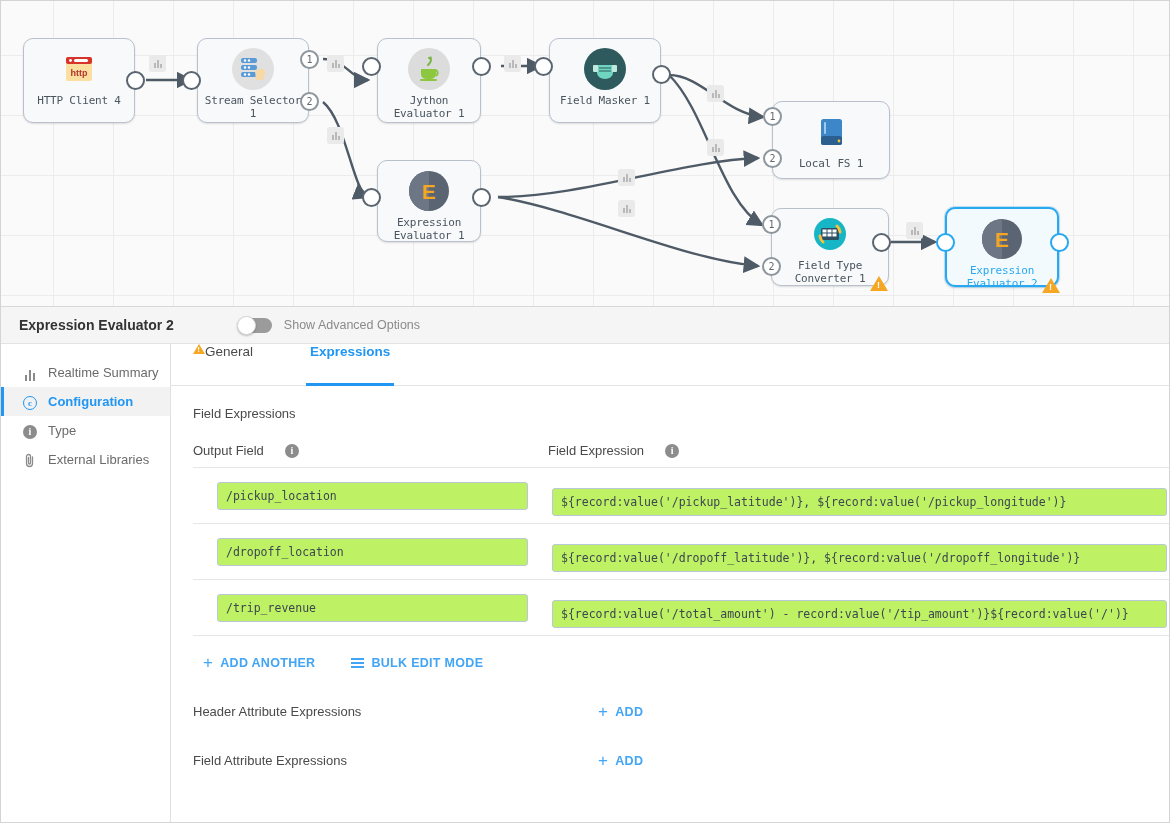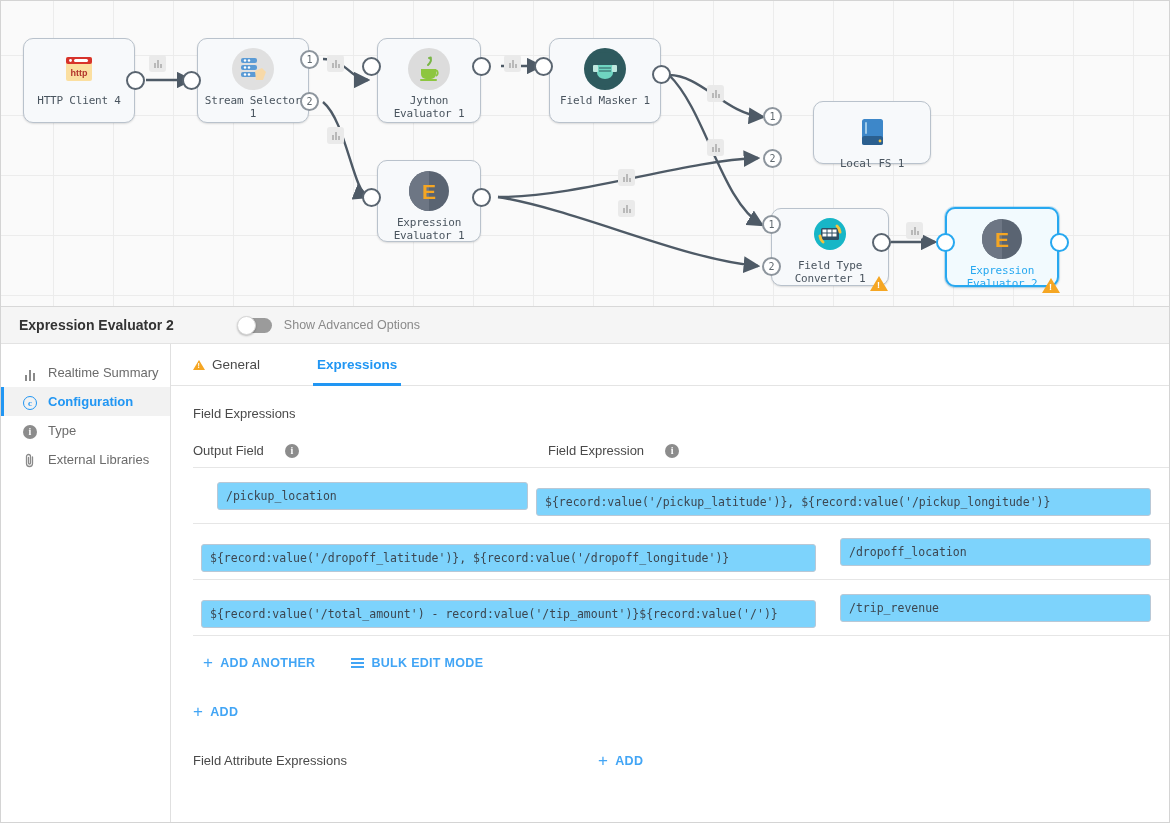--- a/index.html
+++ b/index.html
@@ -215,21 +215,21 @@
   
   #content { flex: 1; padding: 0; min-width: 0; }
   #tabs {
     height: 42px;
     display: flex; align-items: center;
     padding-left: 22px;
     border-bottom: 1px solid #e4e4e4;
     gap: 26px;
   }
   .tab {
-    height: 42px; display:flex; align-items:center; gap:7px;
+    height: 42px; display:flex; align-items:flex-start; 
     font-size: 13.5px; color:#4a4a4a; cursor:pointer;
     position: relative;
   }
   .tab.active { color:#2196f3; font-weight: bold; margin-left: 31px; }
   .tab.active::after {
     content:""; position:absolute; left:-4px; right:-4px; bottom:0;
     height:3px; background:#2196f3;
   }
   .tri-warn {
     width:0;height:0;border-left:6px solid transparent;border-right:6px solid transparent;
@@ -257,29 +257,29 @@
   .expr-row {
     display:flex; align-items:center;
     height: 56px;
     border-bottom: 1px solid #e6e6e6;
     width: 1126px;
   }
   .inp {
     height: 28px;
     border: 1px solid #b9c8d6;
     border-radius: 3px;
-    background:#7dd3fc;
+    background:#bef264;
     font-family:"DejaVu Sans Mono", monospace;
     font-size: 11.5px;
     color: #3c4650;
     padding: 8px 8px;
     outline: none;
   }
   .inp-out { width: 311px; margin-left: 24px; }
-  .inp-expr { width: 615px; margin-left: 8px; position: relative; top: 6px; }
+  .inp-expr { width: 615px; margin-left: 24px; position: relative; top: 6px; }
 
   .actions-row {
     display:flex; align-items:center; gap: 36px;
     margin-top: 18px;
     padding-left: 10px;
   }
   .link-btn {
     display:flex; align-items:center; gap:7px;
     color:#42a5f5; font-size:12.5px; font-weight:bold;
     letter-spacing: .3px;
@@ -432,21 +432,21 @@
         <i></i>
         <i></i>
         <i></i>
       </div>
     <div class="badge" style="left:706px;top:138px;">
         <i></i>
         <i></i>
         <i></i>
       </div>
 
-    <div class="node" style="left:812px;top:100px;width:118px;height:63px;">
+    <div class="node" style="left:771px;top:100px;width:118px;height:78px;">
       <div class="node-icon">
         <svg width="30" height="32" viewBox="0 0 30 32">
           <rect x="5" y="3" width="21" height="26" rx="2.5" fill="#3d87c9"></rect>
           <rect x="5" y="20" width="21" height="9" rx="2.5" fill="#2b5f8f"></rect>
           <rect x="8" y="6" width="2" height="12" rx="1" fill="#9fcbea"></rect>
           <circle cx="23" cy="25" r="1.4" fill="#f5c33b"></circle>
         </svg>
       </div>
       <div class="node-label">Local FS 1</div>
     </div>
@@ -601,44 +601,45 @@
               <span>Field Expression</span>
               <span class="info-dot">i</span>
             </div>
           </div>
 
           <div class="expr-row">
             <input class="inp inp-out" value="/pickup_location" style="">
             <input class="inp inp-expr" value="${record:value('/pickup_latitude')}, ${record:value('/pickup_longitude')}" style="">
           </div>
           <div class="expr-row">
+            <input class="inp inp-out" value="/dropoff_location" style="">
             <input class="inp inp-expr" value="${record:value('/dropoff_latitude')}, ${record:value('/dropoff_longitude')}" style="">
-            <input class="inp inp-out" value="/dropoff_location" style="">
           </div>
           <div class="expr-row">
+            <input class="inp inp-out" value="/trip_revenue" style="">
             <input class="inp inp-expr" value="${record:value('/total_amount') - record:value('/tip_amount')}${record:value('/')}" style="">
-            <input class="inp inp-out" value="/trip_revenue" style="">
           </div>
 
           <div class="actions-row">
             <div class="link-btn">
               <span class="plus">+</span>
               <span>ADD ANOTHER</span>
             </div>
             <div class="link-btn">
               <span class="list-ico">
                   <i></i>
                   <i></i>
                   <i></i>
                 </span>
               <span>BULK EDIT MODE</span>
             </div>
           </div>
 
           <div class="attr-row">
+            <div class="attr-label">Header Attribute Expressions</div>
             <div class="attr-add">
               <span class="plus">+</span>
               <span>ADD</span>
             </div>
           </div>
 
           <div class="attr-row">
             <div class="attr-label">Field Attribute Expressions</div>
             <div class="attr-add">
               <span class="plus">+</span>

